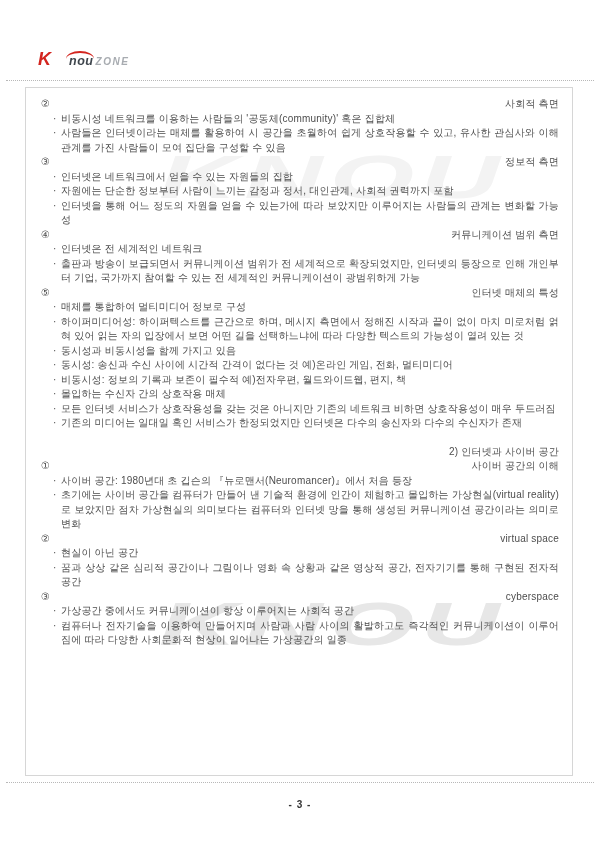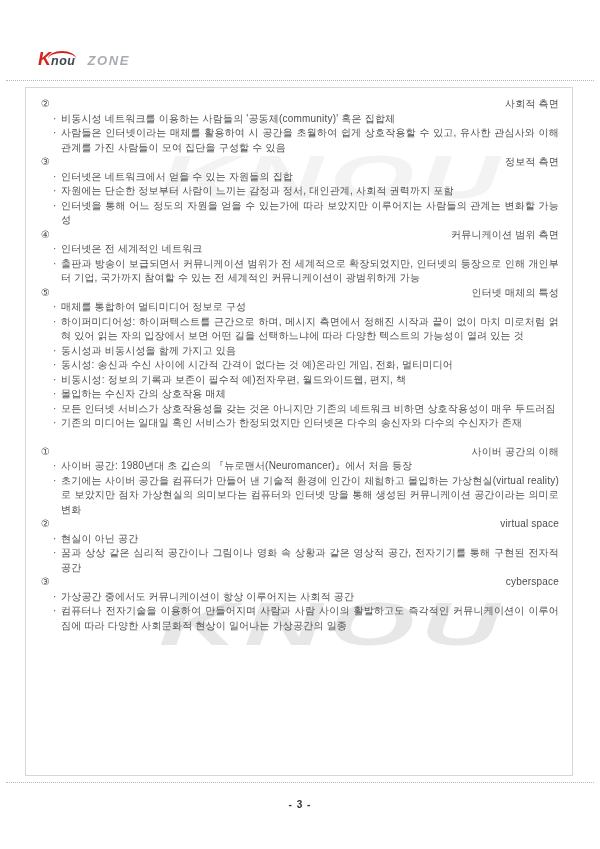--- a/index.html
+++ b/index.html
@@ -6,27 +6,27 @@
   body {
     width:600px; height:849px;
     font-family:"Liberation Sans","DejaVu Sans",sans-serif;
     -webkit-font-smoothing:antialiased;
   }
   .page { position:relative; width:600px; height:849px; background:#ffffff; overflow:hidden; }
 
   
   .logo { position:absolute; left:38px; top:50px; display:flex; align-items:baseline; line-height:1; }
   .logo-k { color:#d3251f; font-size:18px; font-weight:bold; font-style:italic; letter-spacing:-1px; }
-  .logo-nou { color:#3f464d; font-size:12.5px; font-weight:bold; font-style:italic; letter-spacing:0.5px; position:relative; margin-left:1px; }
+  .logo-nou { color:#3f464d; font-size:12.5px; font-weight:bold; font-style:italic; letter-spacing:0.5px; position:relative; margin-left:19px; }
   .logo-nou::before {
     content:""; position:absolute; left:-3px; right:-1px; top:-4px; height:6px;
     border-top:2px solid #d3251f;
     border-radius:50% 50% 0 0 / 100% 100% 0 0;
   }
-  .logo-zone { color:#a8acb1; font-size:13px; font-weight:bold; font-style:italic; letter-spacing:1.6px; margin-left:12px; }
+  .logo-zone { color:#a8acb1; font-size:10px; font-weight:bold; font-style:italic; letter-spacing:1.6px; margin-left:2px; }
 
   .dotted-line { position:absolute; left:6px; right:6px; border-top:1px dotted #b8b8b8; height:0; }
   .dotted-top { top:80px; }
   .dotted-bottom { top:782px; }
 
   
   .content-box {
     position:absolute; left:25px; top:87px; width:548px; height:689px;
     border:1px solid #d6d6d6; box-sizing:border-box;
     padding:9px 13px 0 15px;
@@ -144,20 +144,23 @@
         </div>
         <div class="item bullet">
           <span class="marker">·</span>
           <div class="text">모든 인터넷 서비스가 상호작용성을 갖는 것은 아니지만 기존의 네트워크 비하면 상호작용성이 매우 두드러짐</div>
         </div>
         <div class="item bullet">
           <span class="marker">·</span>
           <div class="text">기존의 미디어는 일대일 혹인 서비스가 한정되었지만 인터넷은 다수의 송신자와 다수의 수신자가 존재</div>
         </div>
         <div class="item spacer"></div>
+        <div class="item section">
+          <div class="text">2) 인터넷과 사이버 공간</div>
+        </div>
         <div class="item heading">
           <span class="marker num">①</span>
           <div class="text">사이버 공간의 이해</div>
         </div>
         <div class="item bullet">
           <span class="marker">·</span>
           <div class="text">사이버 공간: 1980년대 초 깁슨의 『뉴로맨서(Neuromancer)』에서 처음 등장</div>
         </div>
         <div class="item bullet">
           <span class="marker">·</span>

